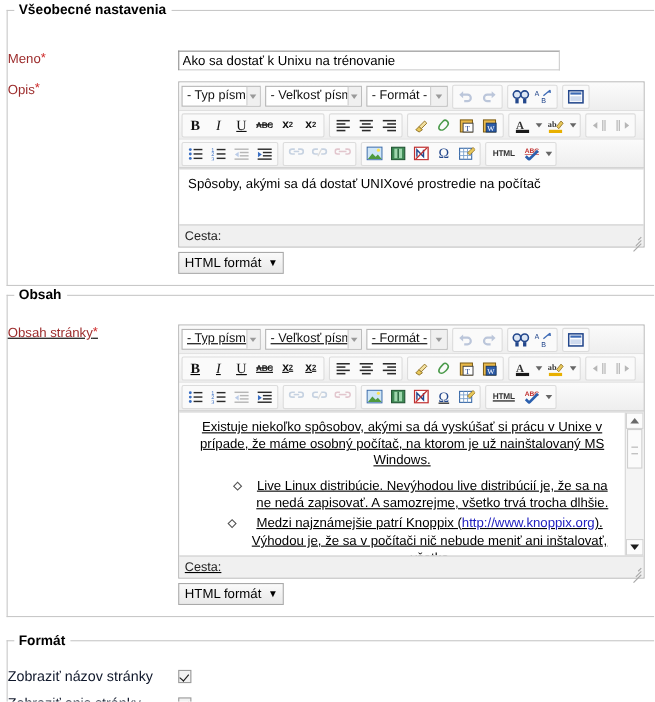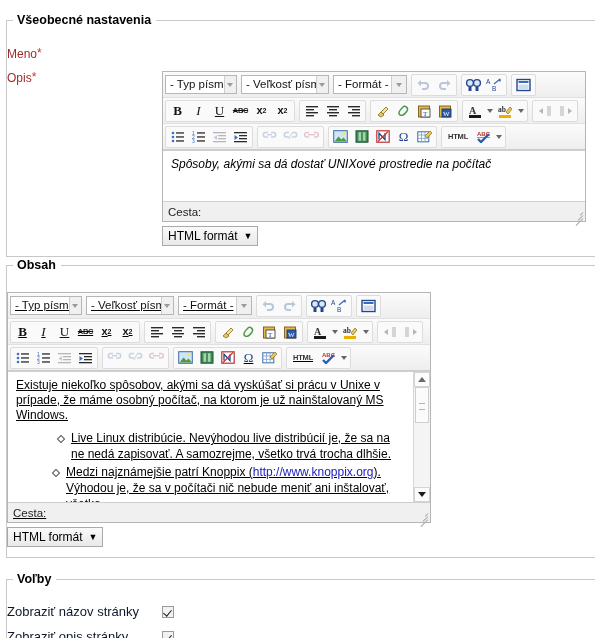--- a/index.html
+++ b/index.html
@@ -324,26 +324,29 @@
     border: solid #1a1a1a;
     border-width: 0 1.7px 1.7px 0;
     transform: rotate(40deg);
   }
 </style>
 </head>
 <body>
 
 <div id="page">
 
-  <div class="fieldset" style="margin-top:20px; padding:10px 0 10px 0;">
+  <div class="fieldset" style="margin-top:9px; padding:20px 0 10px 0;">
     <div class="legend">Všeobecné nastavenia</div>
 
     <div class="row" style="margin-top:16px;">
       <div class="label-cell">
         <span>Meno</span><span class="req">*</span>
+      </div>
+      <div class="field-cell">
+        <input class="text-input" type="text" value="Ako sa dostať k Unixu na trénovanie" style="">
       </div>
     </div>
 
     <div class="row" style="margin-top:10px;">
       <div class="label-cell">
         <span>Opis</span><span class="req">*</span>
       </div>
       <div class="field-cell">
 
         <div class="editor">
@@ -626,21 +629,21 @@
                     <text x="2" y="6" font-size="6" font-weight="bold" fill="#c03030" font-family="Liberation Sans" text-decoration="underline">ABC</text>
                     <path d="M3 9l3 3 8-8" fill="none" stroke="#2a5fae" stroke-width="2.4"></path>
                   </svg>
               </div>
               <div class="btn" style="width:10px;">
                   <i style="display:block;width:0;height:0;border-left:3.5px solid transparent;border-right:3.5px solid transparent;border-top:4px solid #666;"></i>
                 </div>
             </div>
           </div>
 
-          <div class="edit-area" style="height:50px;font-style:italic;">
+          <div class="edit-area" style="height:50px;">
             <div class="edit-body">
               <p>Spôsoby, akými sa dá dostať UNIXové prostredie na počítač</p>
             </div>
           </div>
 
           <div class="statusbar">
             <span>Cesta:</span>
             <span class="resizer">
               <span style="bottom:1px;width:10px;"></span>
               <span style="bottom:4px;width:7px;"></span>
@@ -654,20 +657,23 @@
           <span class="caret">▼</span>
         </div>
       </div>
     </div>
   </div>
 
   <div class="fieldset" style="margin-top:8px; padding:10px 0 10px 0;text-decoration:underline;">
     <div class="legend">Obsah</div>
 
     <div class="row" style="margin-top:16px;">
+      <div class="label-cell">
+        <span>Obsah stránky</span><span class="req">*</span>
+      </div>
       <div class="field-cell">
 
         <div class="editor">
 
           <div class="tb-row">
             <div class="tb-select w-font">
               <span class="sel-text">- Typ písma -</span>
               <span class="sel-arrow">
                   <i></i>
                 </span>
@@ -943,21 +949,21 @@
                     <text x="2" y="6" font-size="6" font-weight="bold" fill="#c03030" font-family="Liberation Sans">ABC</text>
                     <path d="M3 9l3 3 8-8" fill="none" stroke="#2a5fae" stroke-width="2.4"></path>
                   </svg>
               </div>
               <div class="btn" style="width:10px;">
                   <i style="display:block;width:0;height:0;border-left:3.5px solid transparent;border-right:3.5px solid transparent;border-top:4px solid #666;"></i>
                 </div>
             </div>
           </div>
 
-          <div class="edit-area" style="height:130px;">
+          <div class="edit-area" style="height:130px;text-align:center;">
             <div class="edit-body">
               <p>Existuje niekoľko spôsobov, akými sa dá vyskúšať si prácu v Unixe v prípade, že máme osobný počítač, na ktorom je už nainštalovaný MS Windows.</p>
               <ul class="bullets bl1">
                 <li>Live Linux distribúcie. Nevýhodou live distribúcií je, že sa na ne nedá zapisovať. A samozrejme, všetko trvá trocha dlhšie.</li>
               </ul>
               <ul class="bullets bl2">
                 <li><span>Medzi najznámejšie patrí Knoppix (</span><a href="#">http://www.knoppix.org</a><span>). Výhodou je, že sa v počítači nič nebude meniť ani inštalovať, všetko</span></li>
               </ul>
             </div>
             <div class="vscroll">
@@ -985,21 +991,21 @@
 
         <div class="fmt-select">
           <span>HTML formát</span>
           <span class="caret">▼</span>
         </div>
       </div>
     </div>
   </div>
 
   <div class="fieldset" style="margin-top:21px; padding:10px 0 14px 0;">
-    <div class="legend">Voľby</div>
+    <div class="legend">Formát</div>
 
     <div class="chk-row" style="margin-top:14px;">
       <div class="chk-label">Zobraziť názov stránky</div>
       <span class="checkbox"></span>
     </div>
 
     <div class="chk-row" style="margin-top:10px;">
       <div class="chk-label">Zobraziť opis stránky</div>
       <span class="checkbox"></span>
     </div>

